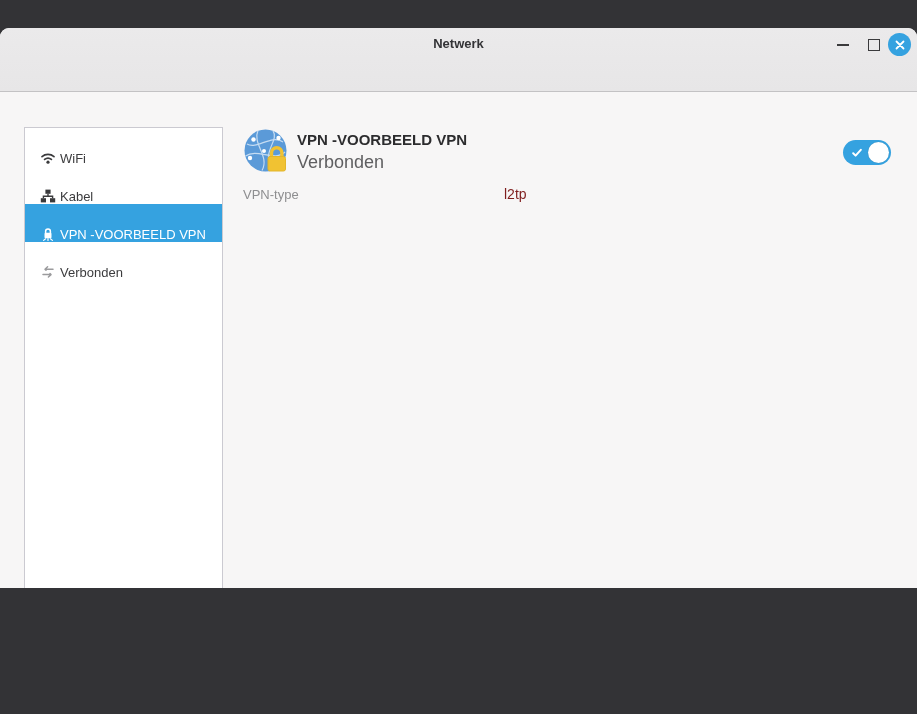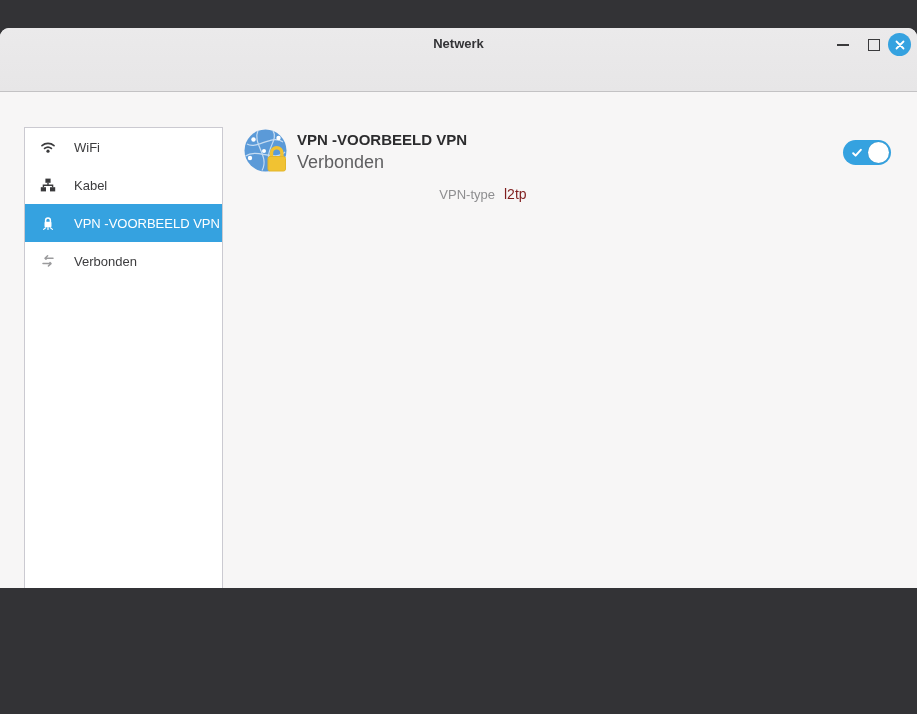--- a/index.html
+++ b/index.html
@@ -37,22 +37,22 @@
   .btn-max .square { width: 12px; height: 12px; border: 1.5px solid #3a3a3c; background: transparent; }
   .btn-close { left: 888px; top: 5px; width: 23px; height: 23px; border-radius: 50%; }
   
   .sidebar {
     position: absolute; left: 24px; top: 99px; width: 199px; height: 526px;
     background: #ffffff;
     border: 1px solid #cbcad1;
   }
   .sidebar-list { position: absolute; left: 0; top: 0; right: 0; bottom: 41px; background: #fff; }
   .sidebar-row {
-    display: flex; align-items: center;
-    height: 38px; padding-left: 15px; gap: 18px;
+    display: flex; align-items: flex-end;
+    height: 38px; padding-left: 15px; gap: 4px;
     font-size: 13px; color: #3c3c3e;
   }
   .sidebar-row.selected { background: #35a2e0; color: #ffffff; }
   .row-icon { width: 16px; height: 16px; flex: 0 0 16px; display: flex; align-items: center; justify-content: center; }
   .row-icon svg { display: block; }
   .icon-dark { color: #3a3a3c; }
   .icon-gray { color: #9b9b9d; }
   .selected .row-icon { color: #ffffff; }
   .sidebar-toolbar {
     position: absolute; left: 0; right: 0; bottom: 0; height: 41px;
@@ -79,21 +79,21 @@
   }
   .toggle .check { position: absolute; left: 9px; top: 8px; width: 10px; height: 10px; }
   .toggle .knob {
     position: absolute; right: 2px; top: 2px; width: 21px; height: 21px;
     border-radius: 50%; background: #ffffff; box-shadow: 0 0 1px rgba(0,0,0,.25);
   }
   .detail-row {
     position: absolute; left: 243px; top: 158px; width: 560px;
     display: flex; align-items: baseline;
   }
-  .detail-label { flex: 0 0 252px; text-align: right; font-size: 13px; color: #8e8e90; }
+  .detail-label { flex: 0 0 252px; font-size: 13px; color: #8e8e90; }
   .detail-value { margin-left: 9px; font-size: 14px; color: #7f1d1d; }
   
   .gear-btn {
     position: absolute; left: 851px; top: 587px; width: 48px; height: 43px;
     background: #ffffff; border: 1px solid #c6c5cb; border-radius: 4px;
     display: flex; align-items: center; justify-content: center;
     color: #2c2c2e;
   }
 </style>
 </head>

